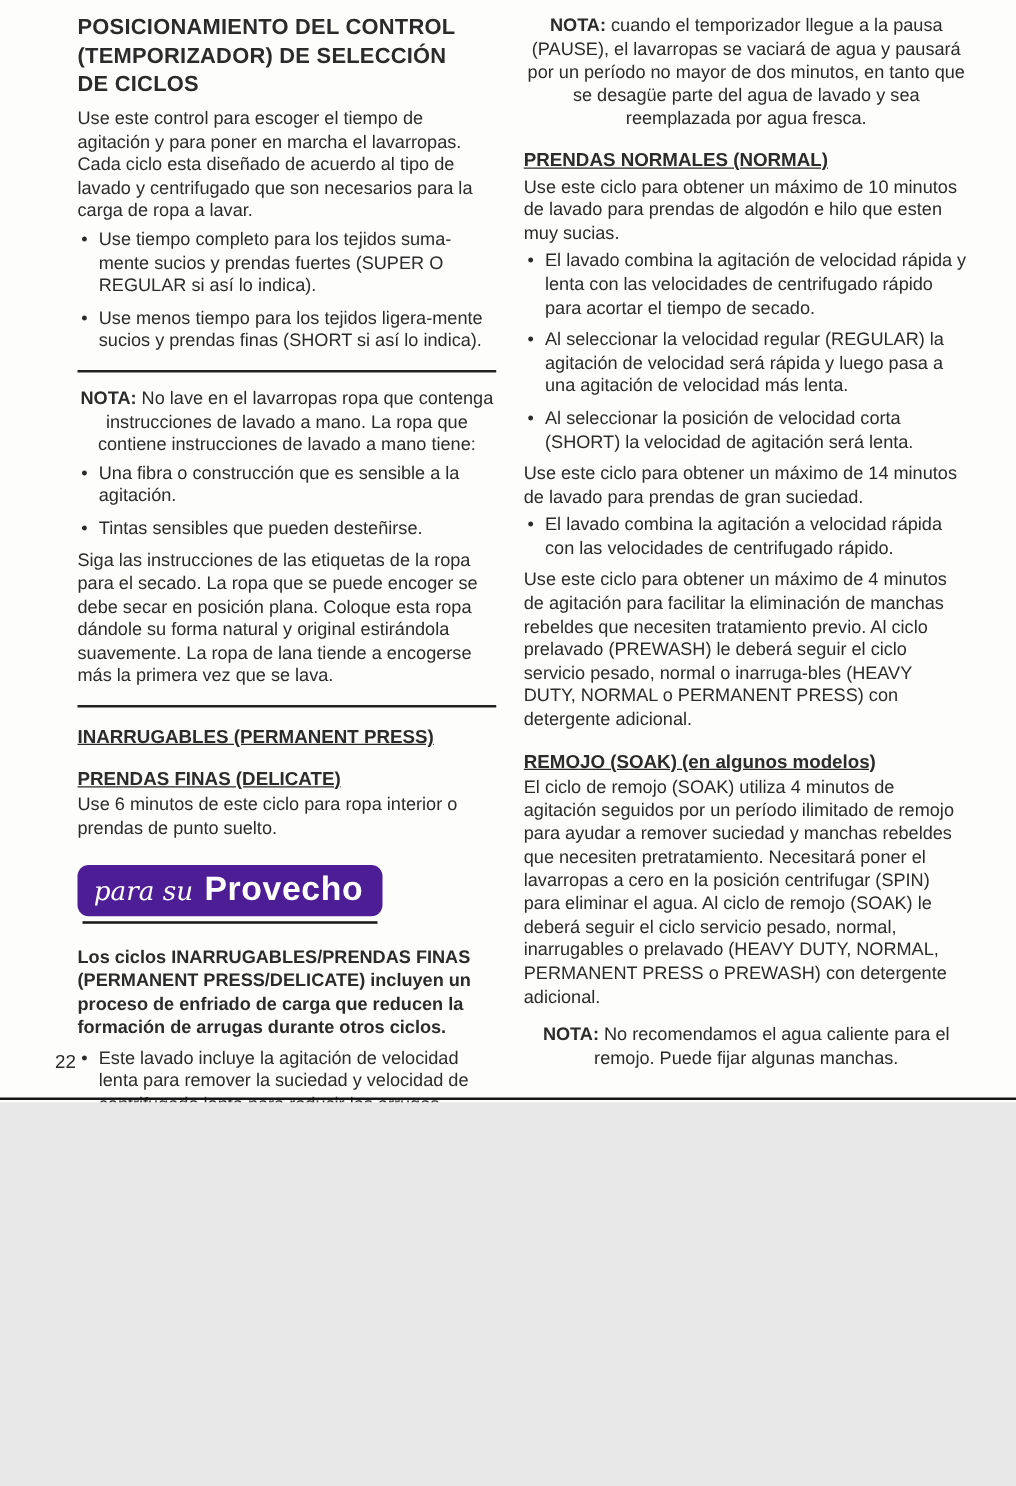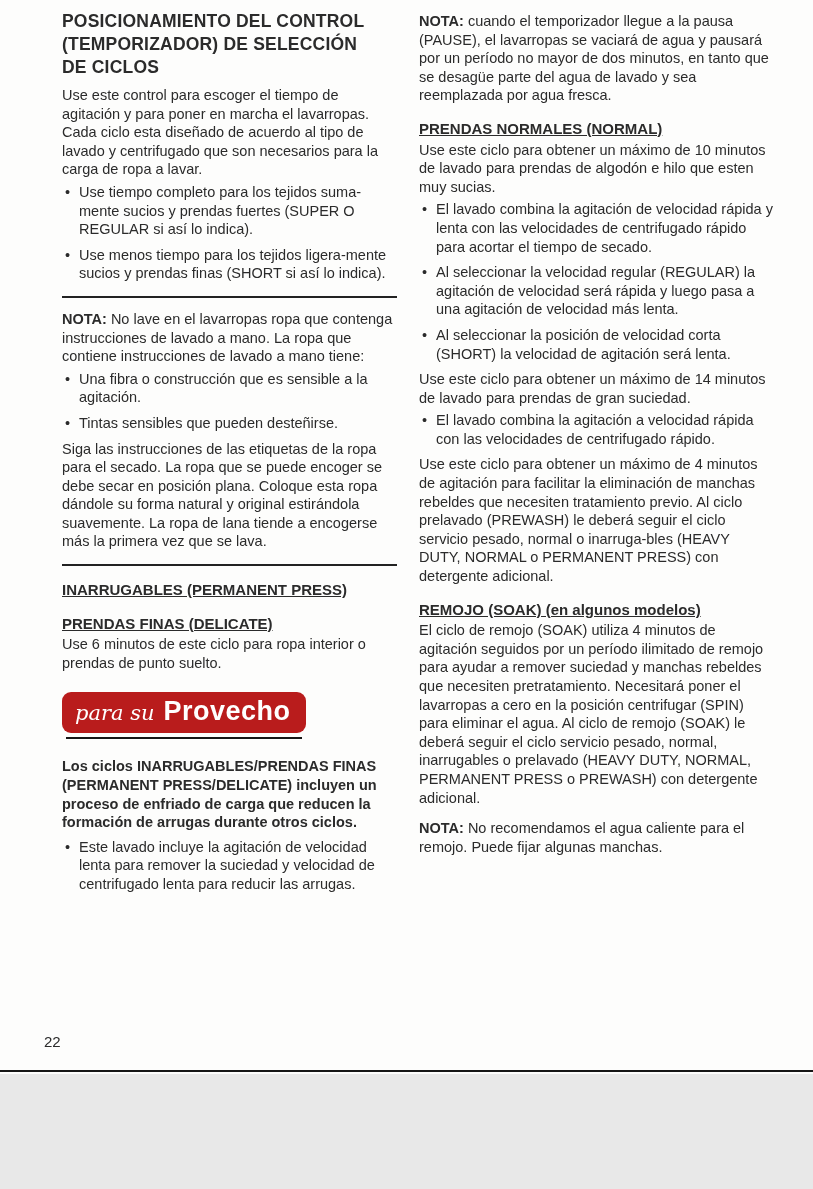--- a/index.html
+++ b/index.html
@@ -3,21 +3,21 @@
 <meta charset="utf-8">
 <style>
   html, body {
     margin: 0;
     padding: 0;
     background: #e8e8e8;
   }
   .page {
     position: relative;
     width: 813px;
-    height: 1074px;
+    height: 882px;
     margin: 0 auto;
     background: #fdfdfc;
     color: #2b2b2b;
     font-family: "Liberation Sans", "DejaVu Sans", sans-serif;
     font-size: 14.5px;
     line-height: 18.6px;
     overflow: hidden;
   }
   .columns {
     display: flex;
@@ -36,21 +36,21 @@
     margin: 0 0 7px 0;
   }
   .para { margin: 0 0 4px 0; }
   .section-heading {
     font-size: 15px;
     font-weight: bold;
     margin: 15px 0 2px 0;
     white-space: pre-line;
     text-decoration: underline;
   }
-  .nota { margin: 12px 0 4px 0; }
+  .nota { margin: 12px 0 4px 0; text-align: center; }
   .nota .nota-label { font-weight: bold; }
   .bold-lead { font-weight: bold; margin: 9px 0 6px 0; }
 
   ul.bullets {
     list-style: none;
     margin: 3px 0 4px 0;
     padding: 0;
   }
   ul.bullets li {
     position: relative;
@@ -67,21 +67,21 @@
   .rule {
     border: none;
     border-top: 2px solid #222;
     margin: 13px 0 11px 0;
   }
 
   .provecho-badge {
     display: inline-flex;
     align-items: baseline;
     gap: 9px;
-    background: #b91c1c;
+    background: #4c1d95;
     color: #ffffff;
     border-radius: 9px;
     padding: 5px 15px 8px 13px;
     margin: 16px 0 2px 0;
   }
   .provecho-script {
     font-family: "DejaVu Serif", "Liberation Serif", serif;
     font-style: italic;
     font-size: 21px;
     line-height: 24px;

